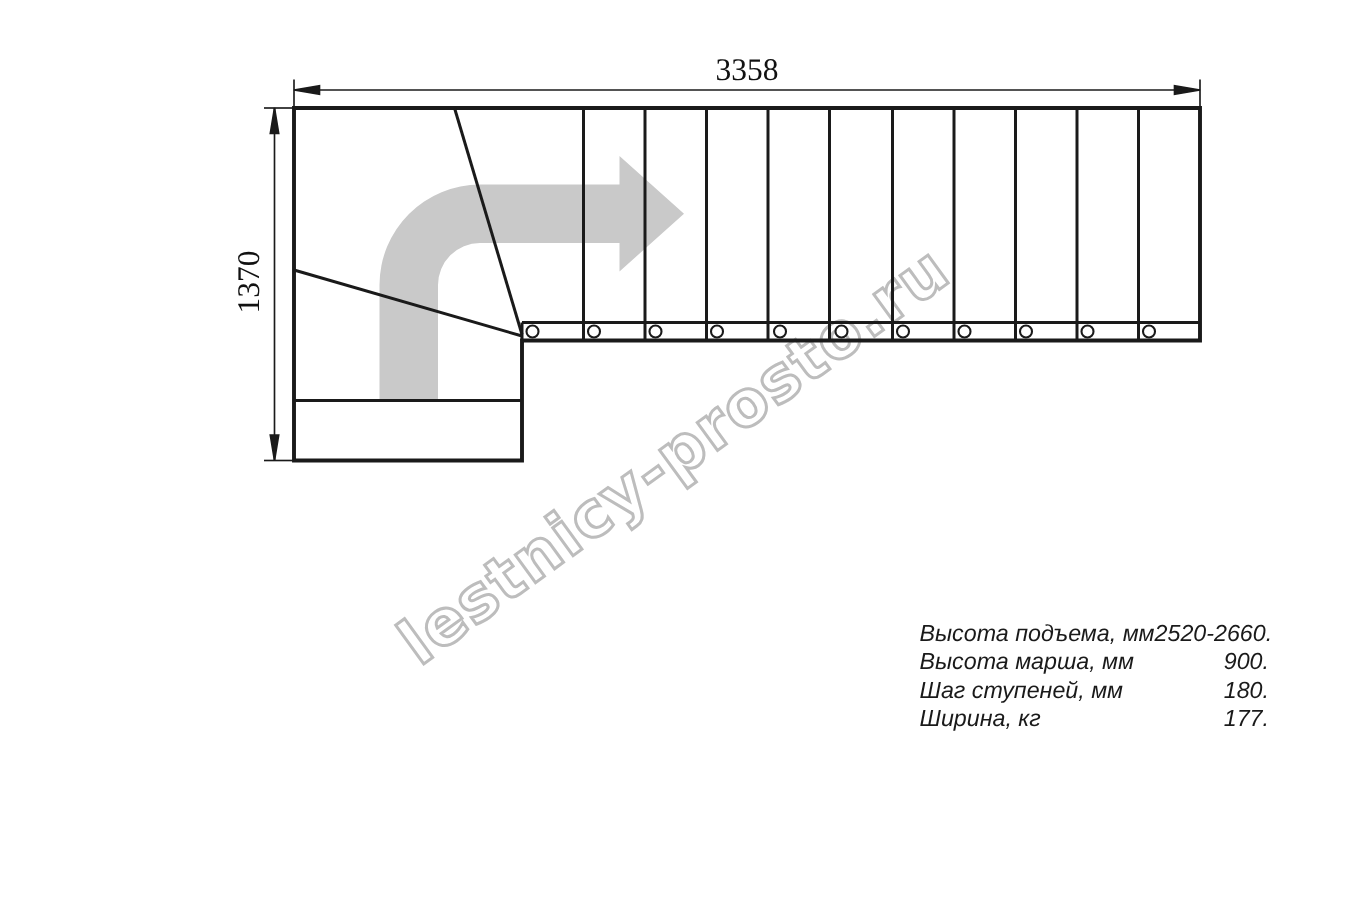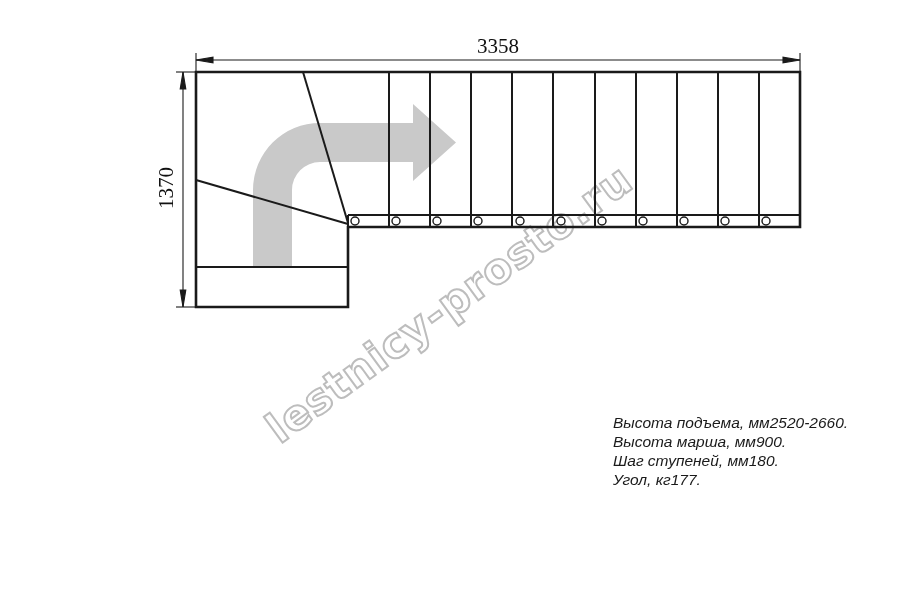--- a/index.html
+++ b/index.html
@@ -17,21 +17,21 @@
     font-size:42px;font-weight:bold;letter-spacing:1px;
     fill:none;
   }
   .specs{
     position:absolute;left:613px;top:414px;width:233px;
     font-family:"Liberation Sans",sans-serif;
     font-style:italic;font-size:15.5px;line-height:18.9px;color:#1a1a1a;
   }
   .spec-row{display:flex;white-space:nowrap;}
   .spec-label{flex:0 0 auto;}
-  .spec-value{flex:1 1 auto;text-align:left;}
+  .spec-value{flex:1 1 auto;text-align:right;}
 </style>
 </head>
 <body>
 
 <svg class="canvas" viewBox="0 0 900 600" xmlns="http://www.w3.org/2000/svg">
 
   <path d="M253,267 L253,190 A67,67 0 0 1 320,123 L413,123 L413,104 L456,142.5
            L413,181 L413,162 L320,162 A28,28 0 0 0 292,190 L292,267 Z" fill="#c9c9c9"></path>
 
   <text class="wm" stroke-width="2" x="451" y="306" text-anchor="middle" dominant-baseline="middle" transform="rotate(-36 451 306)" stroke="#bdbdbd">lestnicy-prosto.ru</text>
@@ -101,16 +101,16 @@
   </div>
   <div class="spec-row">
     <span class="spec-label">Высота марша, мм</span>
     <span class="spec-value">900.</span>
   </div>
   <div class="spec-row">
     <span class="spec-label">Шаг ступеней, мм</span>
     <span class="spec-value">180.</span>
   </div>
   <div class="spec-row">
-    <span class="spec-label">Угол, кг</span>
+    <span class="spec-label">Ширина, кг</span>
     <span class="spec-value">177.</span>
   </div>
 </div>
 
 </body></html>

